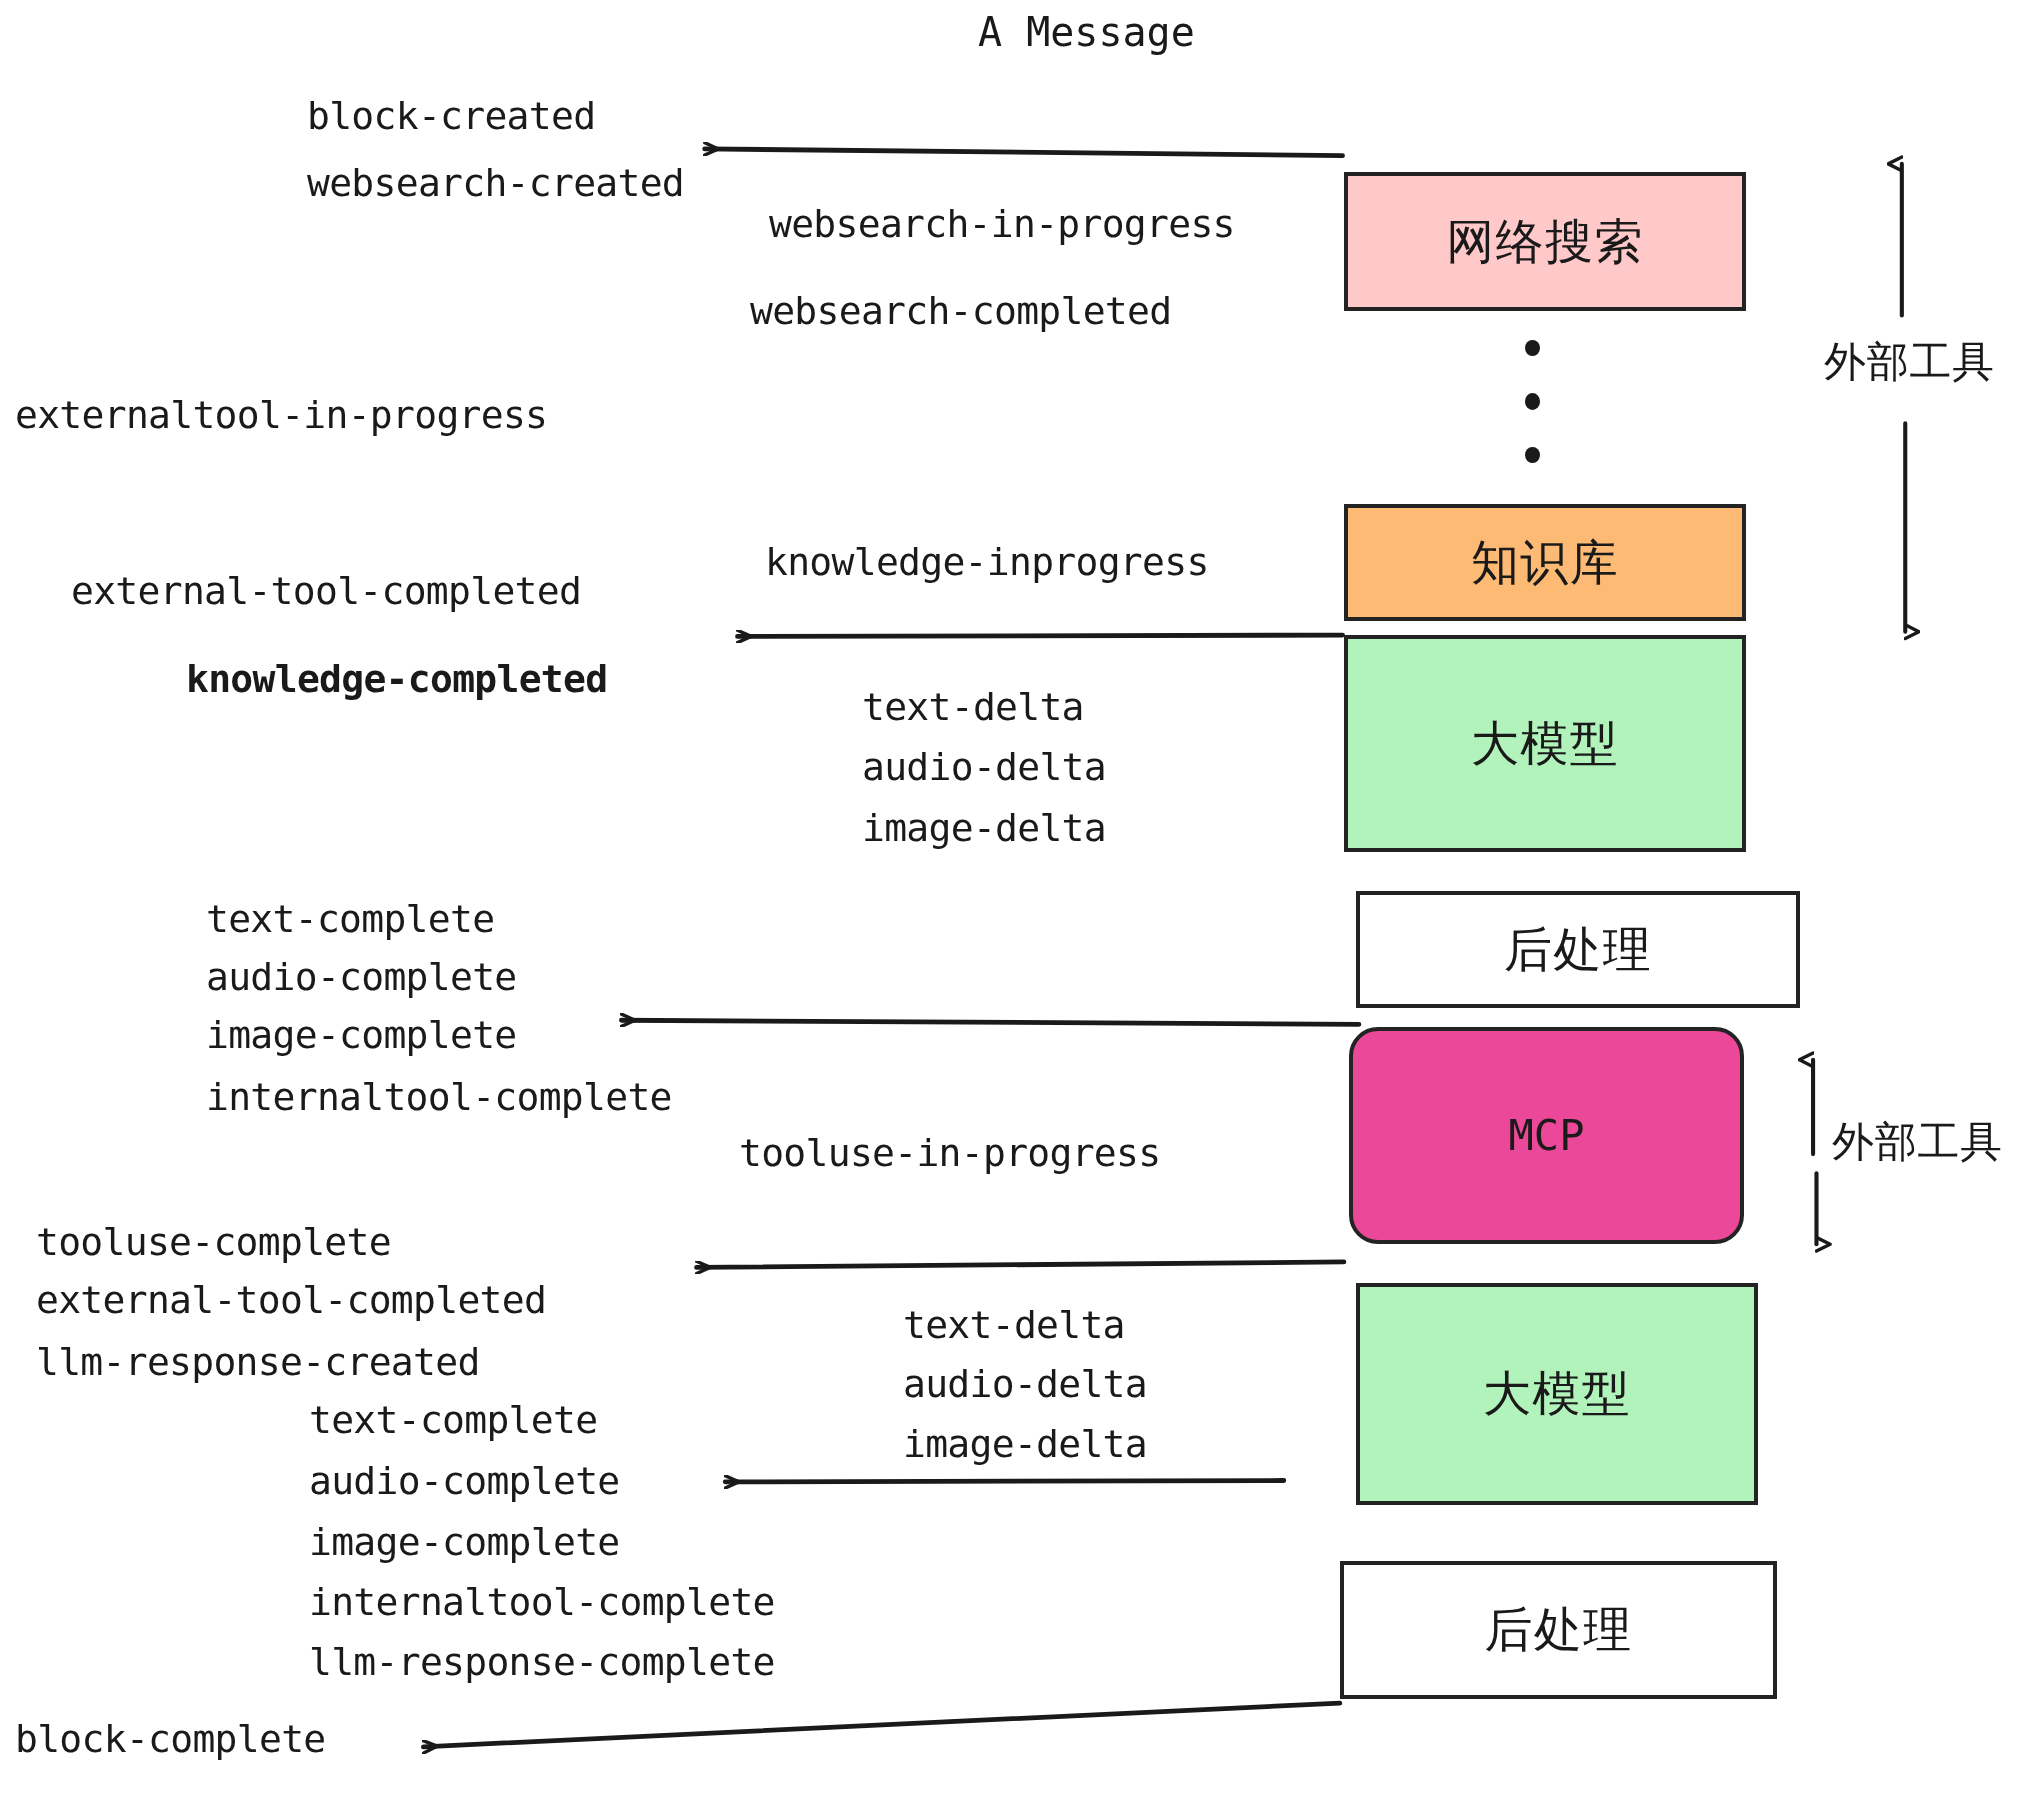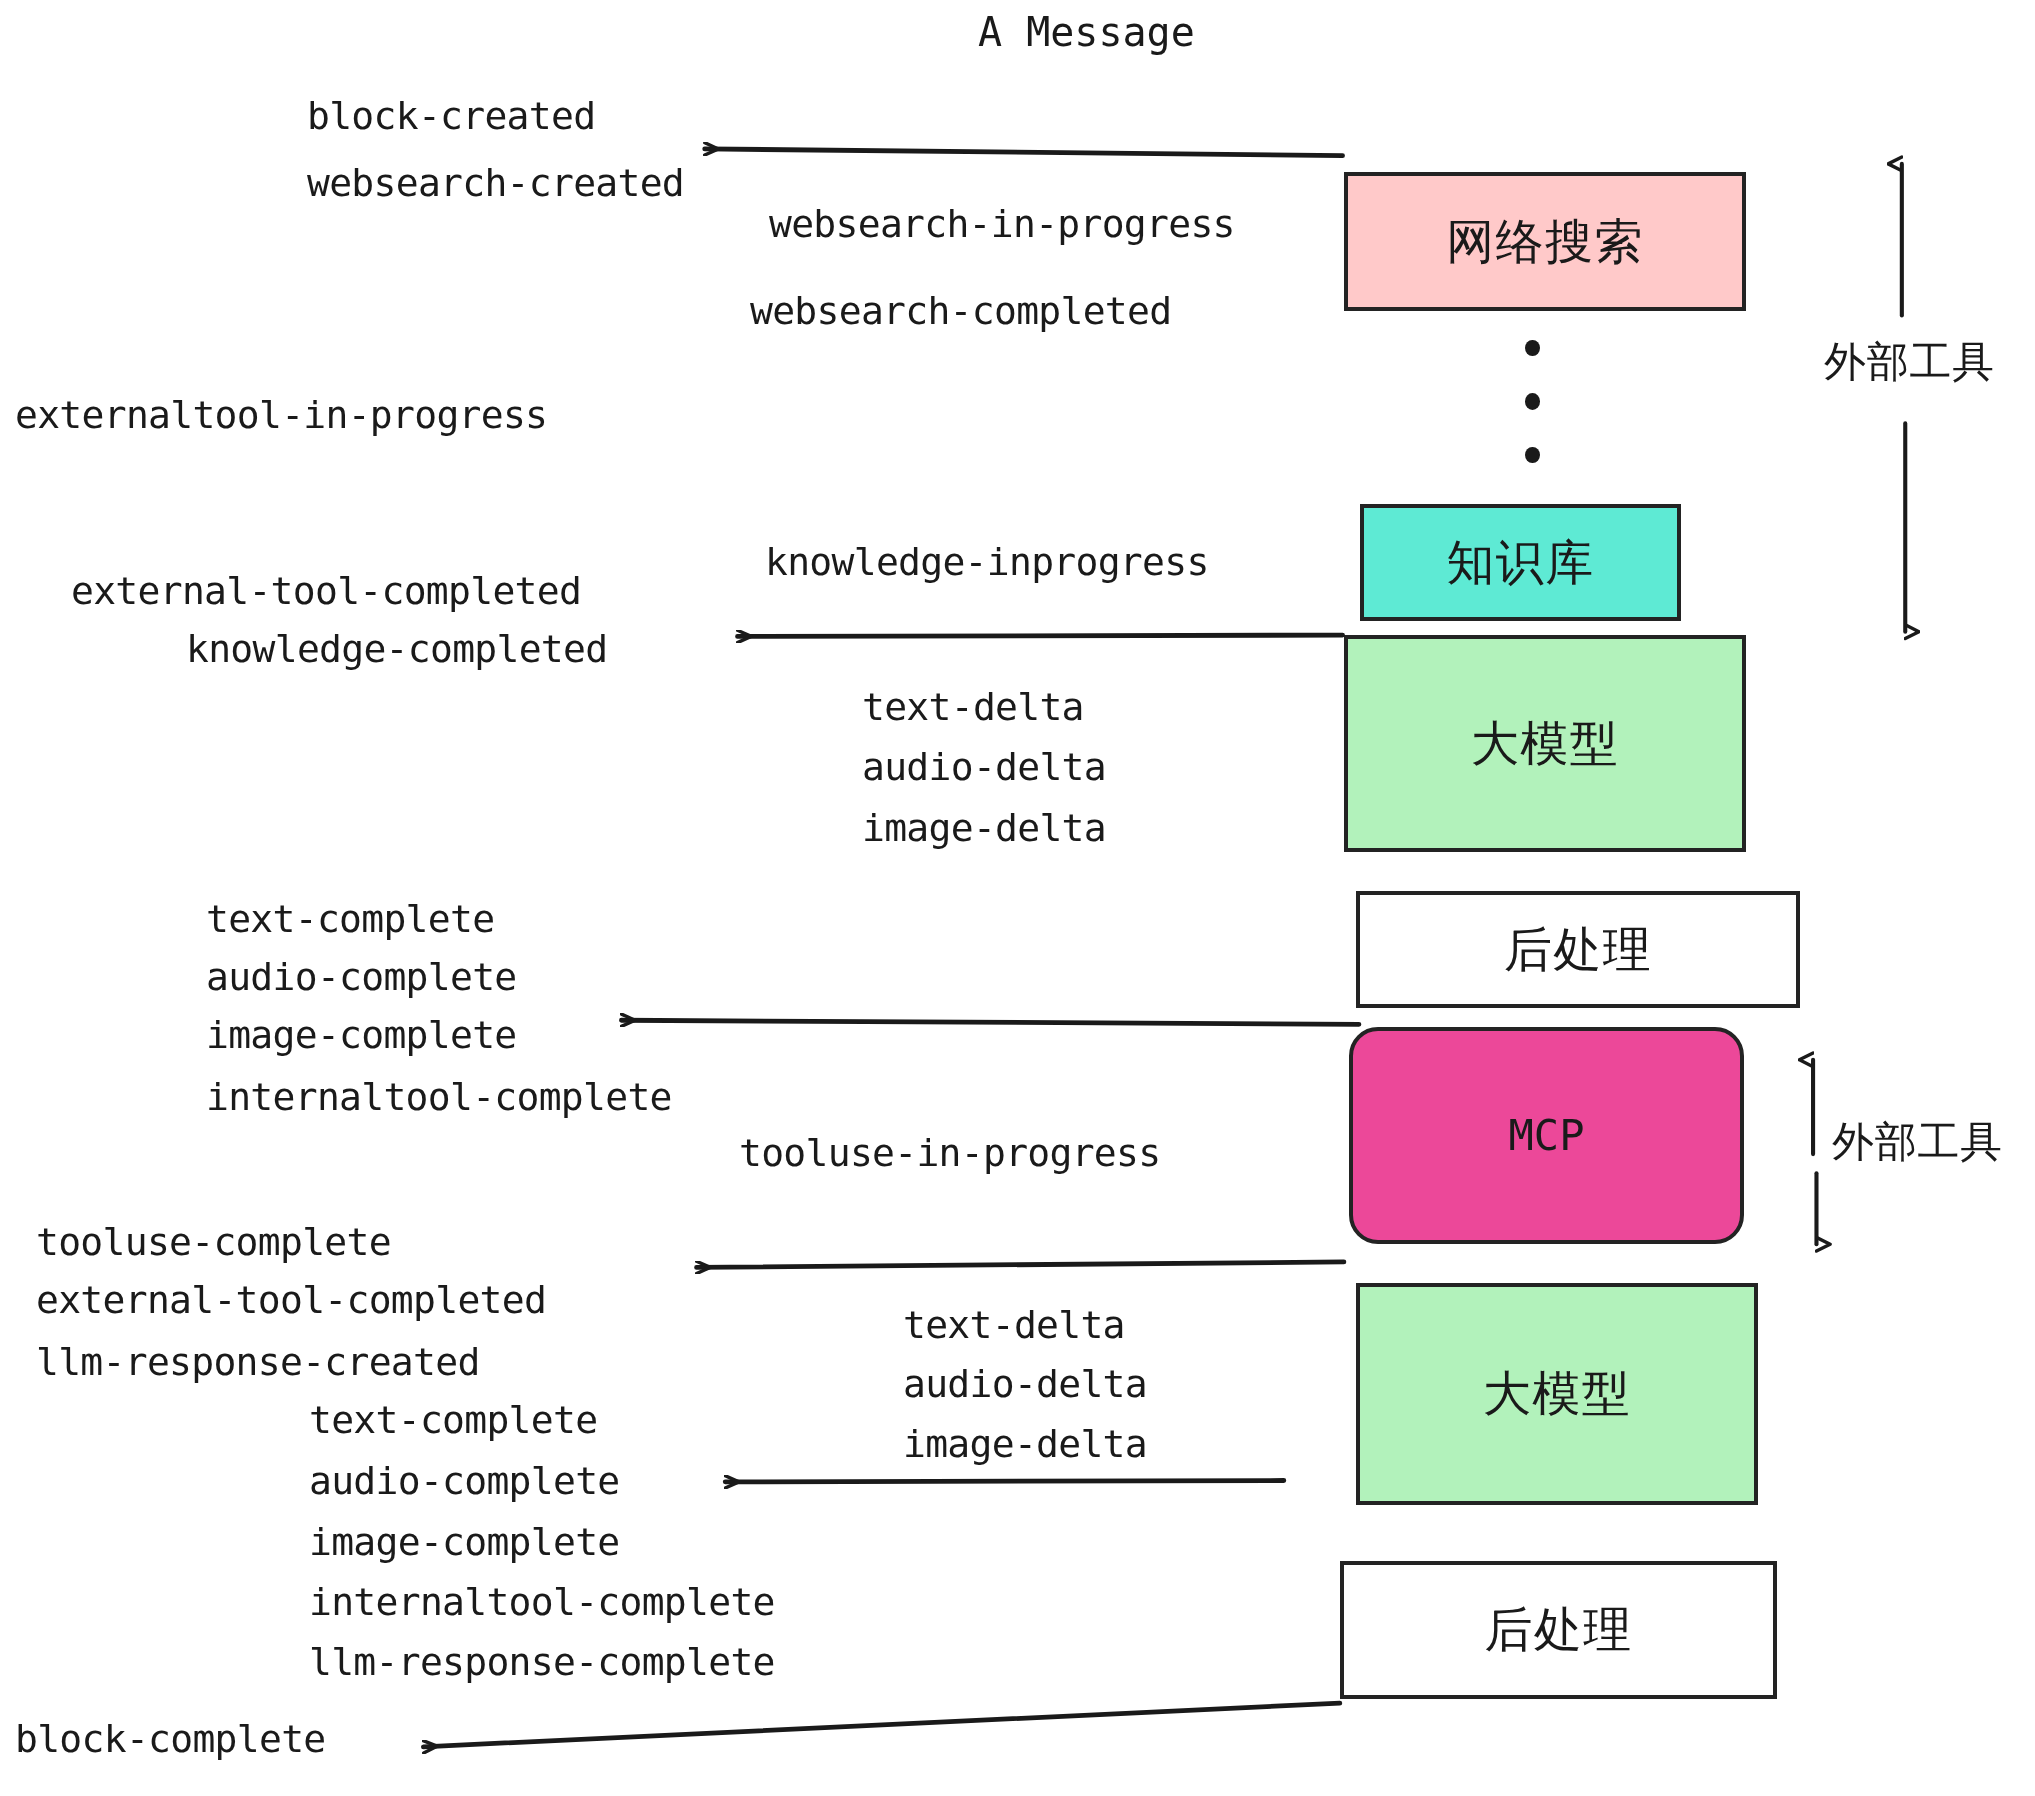--- a/index.html
+++ b/index.html
@@ -90,21 +90,21 @@
 
   <div class="title" style="left:978px; top:12.3px;">A Message</div>
 
   <div class="lbl" style="left:307px;  top:97px;">block-created</div>
   <div class="lbl" style="left:307px;  top:164px;">websearch-created</div>
   <div class="lbl" style="left:746px; top:205px;margin-left:23px;">websearch-in-progress</div>
   <div class="lbl" style="left:750px; top:292px;">websearch-completed</div>
   <div class="lbl" style="left:15px;   top:396px;">externaltool-in-progress</div>
   <div class="lbl" style="left:765px; top:543px;">knowledge-inprogress</div>
   <div class="lbl" style="left:71px;  top:572px;">external-tool-completed</div>
-  <div class="lbl" style="left:186px;  top:630px;">knowledge-completed</div>
+  <div class="lbl" style="left:186px;  top:660px;font-weight:bold;">knowledge-completed</div>
 
   <div class="lbl" style="left:862px; top:688px;">text-delta</div>
   <div class="lbl" style="left:862px; top:748px;">audio-delta</div>
   <div class="lbl" style="left:862px; top:809px;">image-delta</div>
 
   <div class="lbl" style="left:206px;  top:900px;">text-complete</div>
   <div class="lbl" style="left:206px;  top:958px;">audio-complete</div>
   <div class="lbl" style="left:206px;  top:1016px;">image-complete</div>
   <div class="lbl" style="left:206px;  top:1078px;">internaltool-complete</div>
   <div class="lbl" style="left:739px; top:1134px;">tooluse-in-progress</div>
@@ -125,21 +125,21 @@
   <div class="lbl" style="left:15px;   top:1720px;">block-complete</div>
 
   <div class="box box-cn" style="left:1344px; top:172px;  width:402px; height:139px; background:#FFC9C9;">网络搜索</div>
 
   <div class="dots" style="left:1524px; top:340px; width:16.4px; height:123px;">
     <span></span>
     <span></span>
     <span></span>
   </div>
 
-  <div class="box box-cn" style="left:1344px; top:504px;  width:321px; height:117px; background:#5eead4;margin-left:16px;">知识库</div>
+  <div class="box box-cn" style="left:1344px; top:504px;  width:402px; height:117px; background:#fdba74;">知识库</div>
 
   <div class="box box-cn" style="left:1344px; top:635px;  width:402px; height:217px; background:#B2F2BB;">大模型</div>
 
   <div class="box box-cn" style="left:1356px; top:891px; width:444px; height:117px; background:#FFFFFF;">后处理</div>
 
   <div class="box box-mono" style="left:1349px; top:1027px; width:395px; height:217px; background:#ec4899;border-radius:29px;">MCP</div>
 
   <div class="box box-cn" style="left:1356px; top:1283px; width:402px; height:222px; background:#B2F2BB;">大模型</div>
 
   <div class="box box-cn" style="left:1340px; top:1561px; width:437px; height:138px; background:#FFFFFF;">后处理</div>

